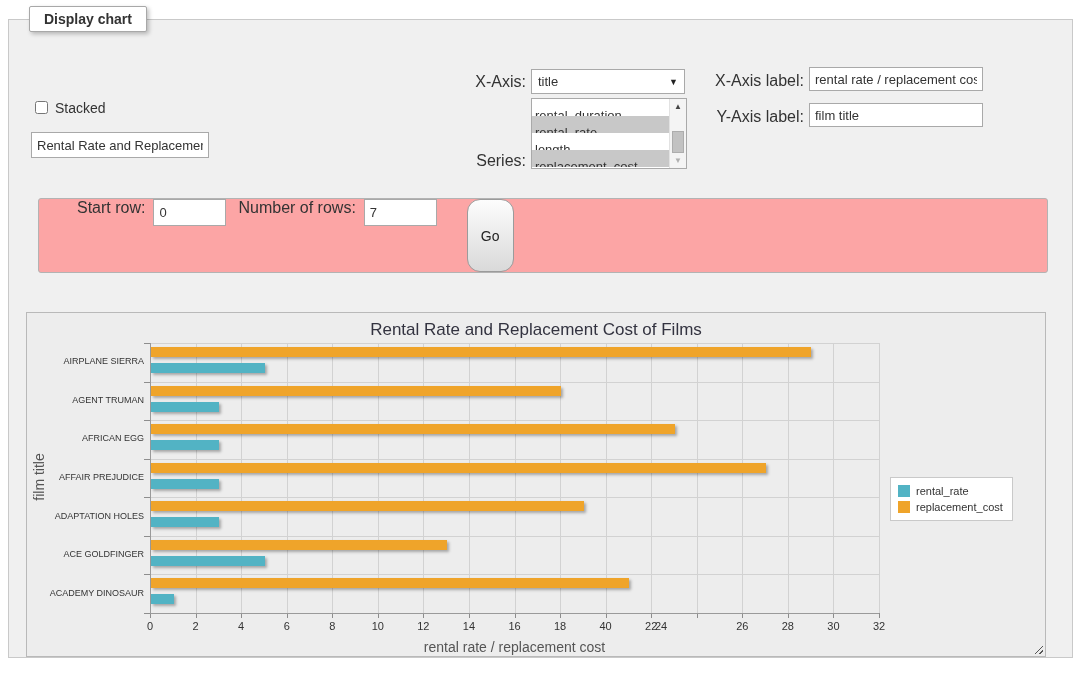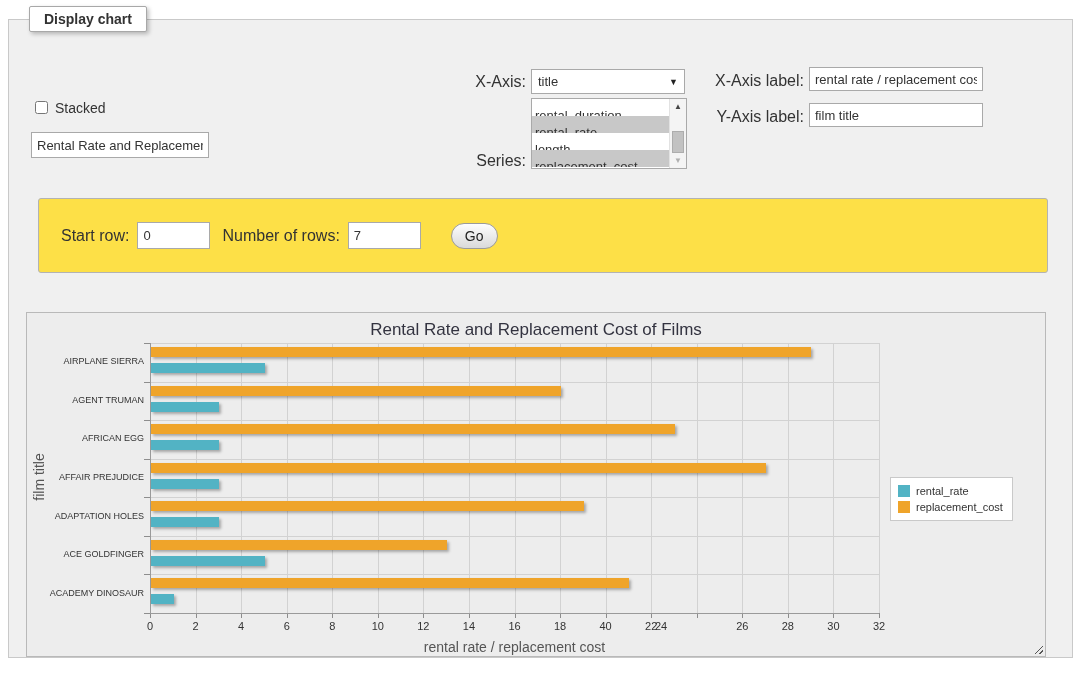--- a/index.html
+++ b/index.html
@@ -28,22 +28,22 @@
                   white-space:nowrap; overflow:hidden; }
   .listbox .opt.selected { background:#c8c8c8; }
   .sbar { width:17px; background:#f4f4f4; border-left:1px solid #e2e2e2; position:relative; }
   .sbar .up, .sbar .down { position:absolute; left:0; width:100%; height:15px; text-align:center;
                   font-size:8px; line-height:15px; }
   .sbar .up { top:0; color:#444; }
   .sbar .down { bottom:0; color:#b0b0b0; }
   .sbar .thumb { position:absolute; left:2px; right:2px; top:32px; height:22px;
                   background:#c2c2c2; border:1px solid #adadad; }
   
-  .rows-panel { background:#fde047; border:1px solid #b3b3b3; border-radius:3px;
-                display:flex; align-items:center; padding-left:22px; gap:8px; }
+  .rows-panel { background:#fca5a5; border:1px solid #b3b3b3; border-radius:3px;
+                display:flex; padding-left:38px; gap:8px; }
   .go-btn { border:1px solid #9b9b9b; border-radius:13px; padding:4px 13px; font-size:14px;
             color:#222; background:linear-gradient(180deg,#fdfdfd,#d9d9d9); margin-left:22px;
             font-family:"Liberation Sans", sans-serif; }
   
   .chart-panel { background:#ededed; border:1px solid #b9b9b9; overflow:hidden; }
   .chart-title { position:absolute; width:100%; text-align:center; top:7px; font-size:17px;
                  color:#333340; }
   .gridv { position:absolute; width:1px; background:#d2d2d2; }
   .gridh { position:absolute; height:1px; background:#d2d2d2; }
   .axis-line { position:absolute; background:#9a9a9a; }

